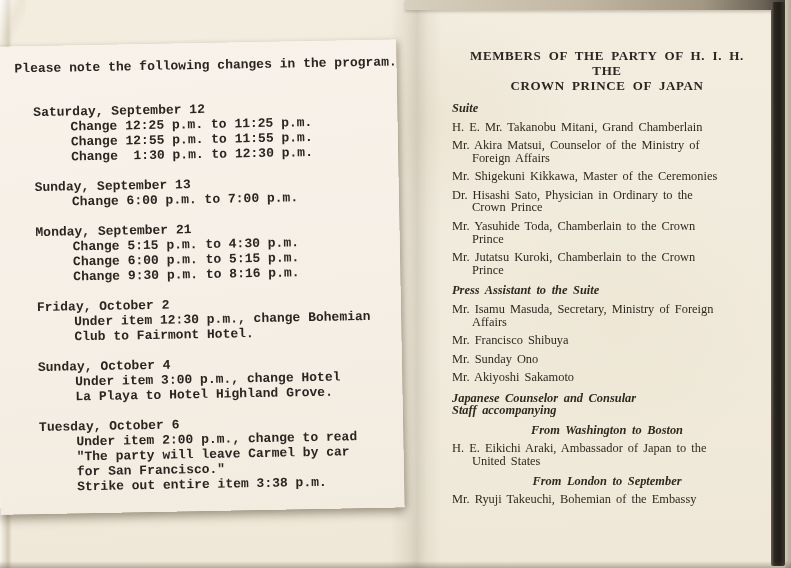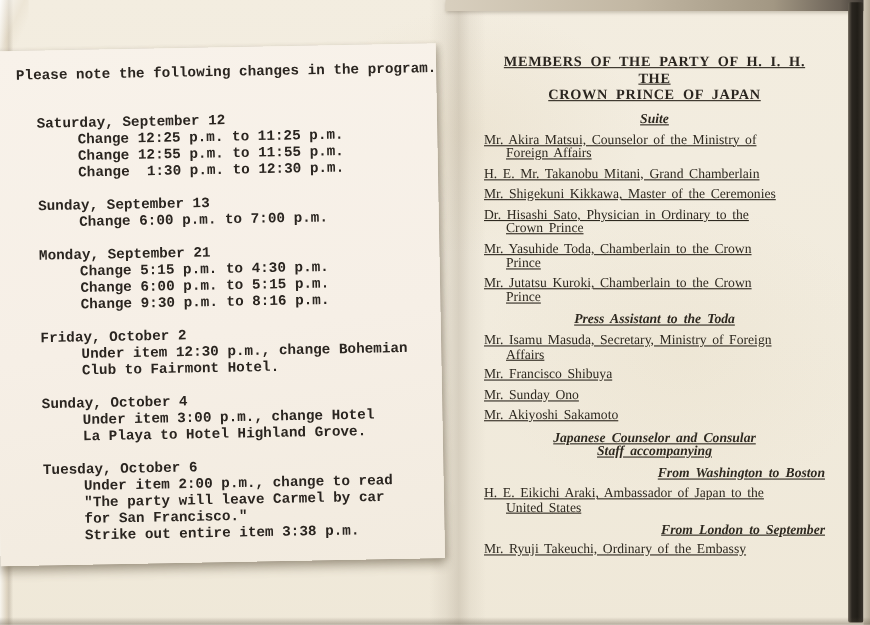--- a/index.html
+++ b/index.html
@@ -63,33 +63,33 @@
   .tw{
     font-family:"Liberation Mono","DejaVu Sans Mono",monospace;
     font-weight:bold;color:#2a2520;font-size:13px;line-height:15px;
     white-space:pre;letter-spacing:0px;
   }
   .tw.intro{margin-bottom:29px;}
   .sec{margin-left:18px;margin-bottom:15px;}
   .sec .ln{padding-left:37px;}
 
   
-  .rp-col{position:absolute;left:440px;top:40px;width:310px;color:#2e2920;text-decoration:underline;}
+  .rp-col{position:absolute;left:452px;top:40px;width:310px;color:#2e2920;}
   .rp-title{
     font-size:13px;font-weight:bold;text-align:center;
     letter-spacing:.6px;word-spacing:3.5px;line-height:15px;
     white-space:pre-line;padding-top:8px;margin-bottom:9px;color:#2b2620;
   }
   .rp-ch{
-    font-style:italic;font-weight:bold;text-align:center;
+    font-style:italic;font-weight:bold;
     font-size:12.4px;line-height:12.5px;word-spacing:2.5px;
     white-space:pre-line;margin:8px 0 6px 0;
   }
   .rp-lh{
-    font-style:italic;font-weight:bold;text-align:right;
+    font-style:italic;font-weight:bold;text-align:center;
     font-size:12.4px;line-height:12.5px;word-spacing:2.5px;
     margin:7px 0 6px 0;
   }
   .rp-e{
     font-size:12.4px;line-height:12.6px;word-spacing:2px;
     white-space:pre-line;margin:6px 0;
     padding-left:20px;text-indent:-20px;
   }
 </style>
 </head>
@@ -143,44 +143,44 @@
       <div class="tw ln">for San Francisco."</div>
       <div class="tw ln">Strike out entire item 3:38 p.m.</div>
     </div>
   </div>
 
   <div class="rp-col">
     <div class="rp-title">MEMBERS OF THE PARTY OF H. I. H. THE
 CROWN PRINCE OF JAPAN</div>
 
     <div class="rp-ch">Suite</div>
+    <div class="rp-e">H. E. Mr. Takanobu Mitani, Grand Chamberlain</div>
     <div class="rp-e">Mr. Akira Matsui, Counselor of the Ministry of
 Foreign Affairs</div>
-    <div class="rp-e">H. E. Mr. Takanobu Mitani, Grand Chamberlain</div>
     <div class="rp-e">Mr. Shigekuni Kikkawa, Master of the Ceremonies</div>
     <div class="rp-e">Dr. Hisashi Sato, Physician in Ordinary to the
 Crown Prince</div>
     <div class="rp-e">Mr. Yasuhide Toda, Chamberlain to the Crown
 Prince</div>
     <div class="rp-e">Mr. Jutatsu Kuroki, Chamberlain to the Crown
 Prince</div>
 
-    <div class="rp-ch">Press Assistant to the Toda</div>
+    <div class="rp-ch">Press Assistant to the Suite</div>
     <div class="rp-e">Mr. Isamu Masuda, Secretary, Ministry of Foreign
 Affairs</div>
 
     <div class="rp-e">Mr. Francisco Shibuya</div>
     <div class="rp-e">Mr. Sunday Ono</div>
     <div class="rp-e">Mr. Akiyoshi Sakamoto</div>
 
     <div class="rp-ch">Japanese Counselor and Consular
 Staff accompanying</div>
     <div class="rp-lh">From Washington to Boston</div>
     <div class="rp-e">H. E. Eikichi Araki, Ambassador of Japan to the
 United States</div>
     <div class="rp-lh">From London to September</div>
-    <div class="rp-e">Mr. Ryuji Takeuchi, Ordinary of the Embassy</div>
+    <div class="rp-e">Mr. Ryuji Takeuchi, Bohemian of the Embassy</div>
   </div>
 
   <div class="edge-right-dark"></div>
   <div class="edge-right-outer"></div>
   <div class="bottom-shadow"></div>
 </div>
 
 </body></html>

